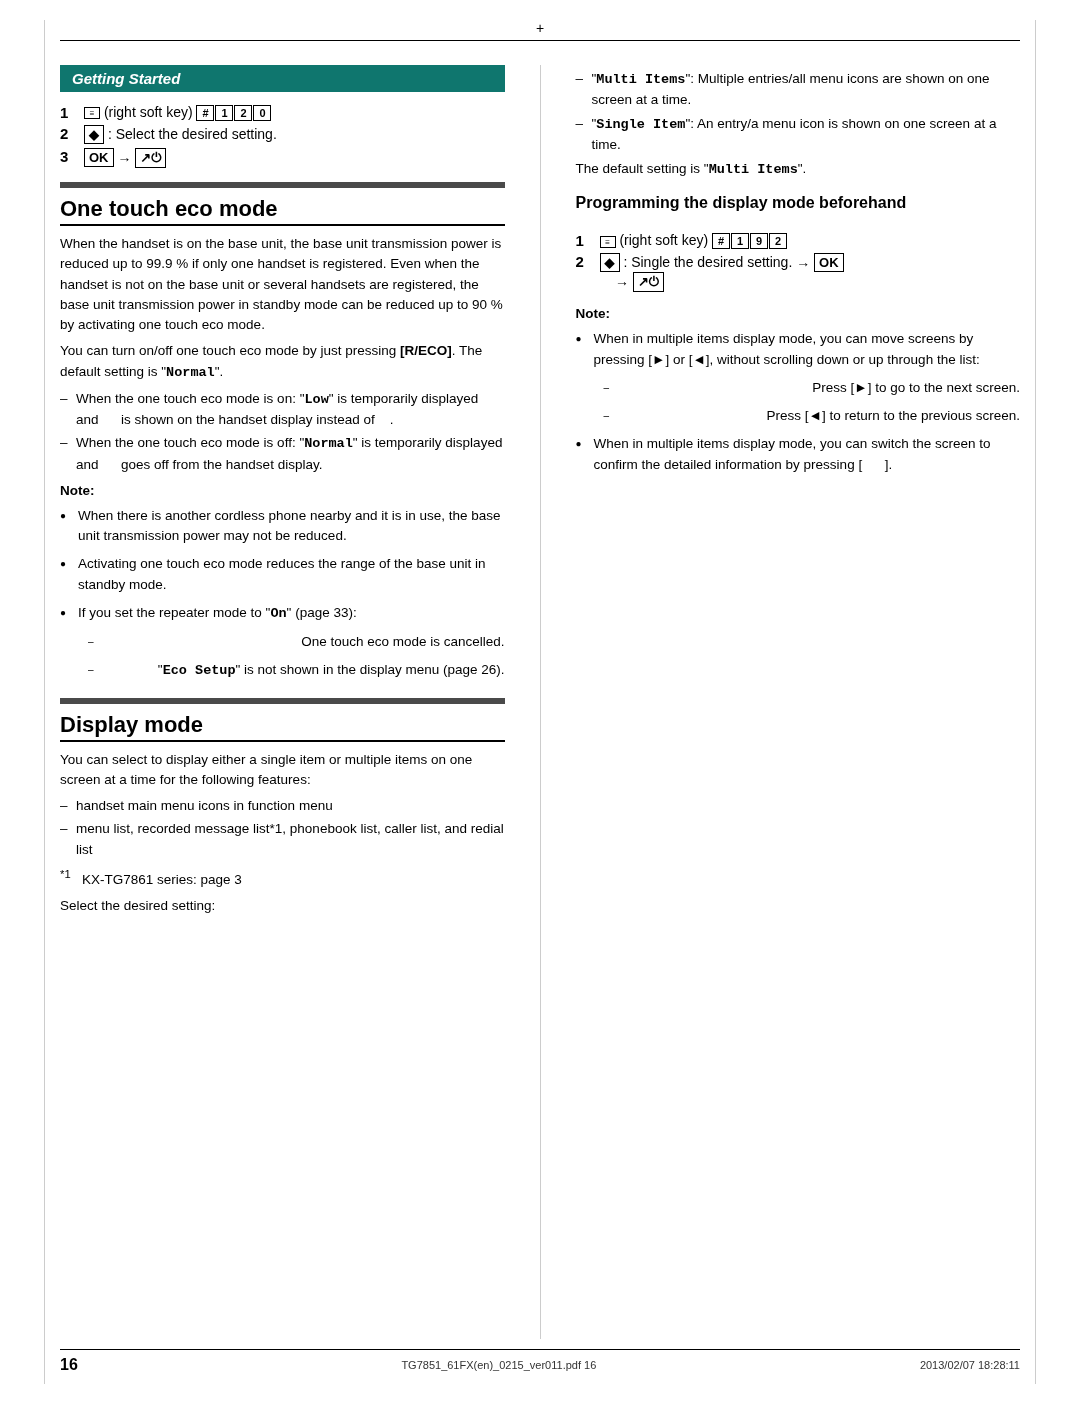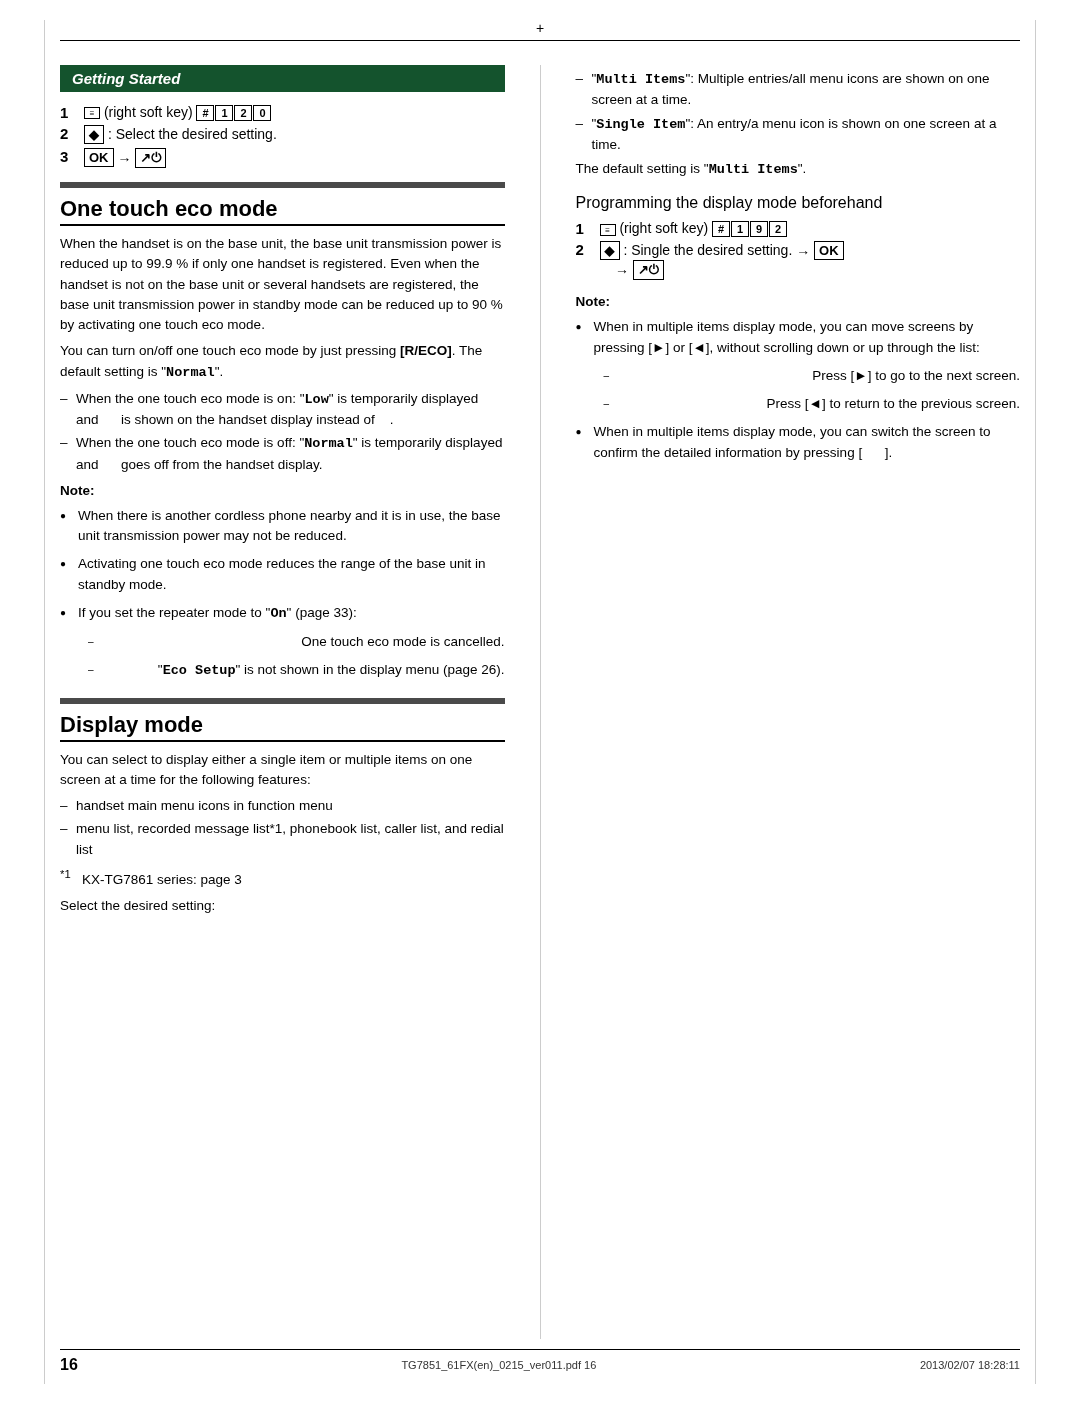--- a/index.html
+++ b/index.html
@@ -41,21 +41,21 @@
     .left-column {
       flex: 1;
       max-width: 480px;
     }
     .right-column {
       flex: 1;
       max-width: 480px;
     }
     
     .getting-started-box {
-      background: #14532d;
+      background: #0f766e;
       padding: 5px 12px;
       margin-bottom: 12px;
     }
     .getting-started-title {
       color: #fff;
       font-style: italic;
       font-weight: bold;
       font-size: 15px;
     }
     .steps-list {
@@ -197,23 +197,23 @@
       font-size: 13.5px;
       line-height: 1.5;
     }
     .right-dash-list li::before {
       content: '–';
       position: absolute;
       left: 0;
     }
     .subsection-title {
       font-size: 16px;
-      font-weight: normal;
+      font-weight: bold;
       margin-top: 14px;
-      margin-bottom: 8px;
+      margin-bottom: 20px;
     }
     
     .page-footer {
       border-top: 1px solid #000;
       padding-top: 6px;
       display: flex;
       justify-content: space-between;
       align-items: center;
       margin-top: 10px;
     }

